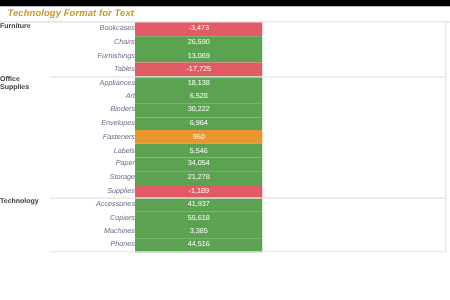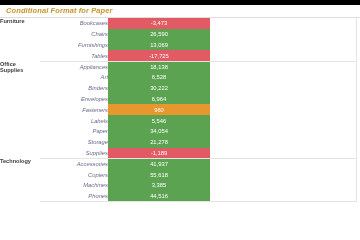--- a/index.html
+++ b/index.html
@@ -51,21 +51,21 @@
     position:absolute;left:356px;top:17px;width:1px;height:185px;background:#e4e4e3;
   }
 </style>
 </head>
 <body>
 
 <div id="root">
 
   <div class="topbar"></div>
 
-  <div class="title">Conditional Format for Paper</div>
+  <div class="title">Technology Format for Text</div>
 
   <div class="sheet">
     <table class="tbl">
       <colgroup>
         <col class="c-cat">
           <col class="c-sub">
           <col class="c-val">
           <col class="c-pad">
       </colgroup>
       <tbody id="tbody">

